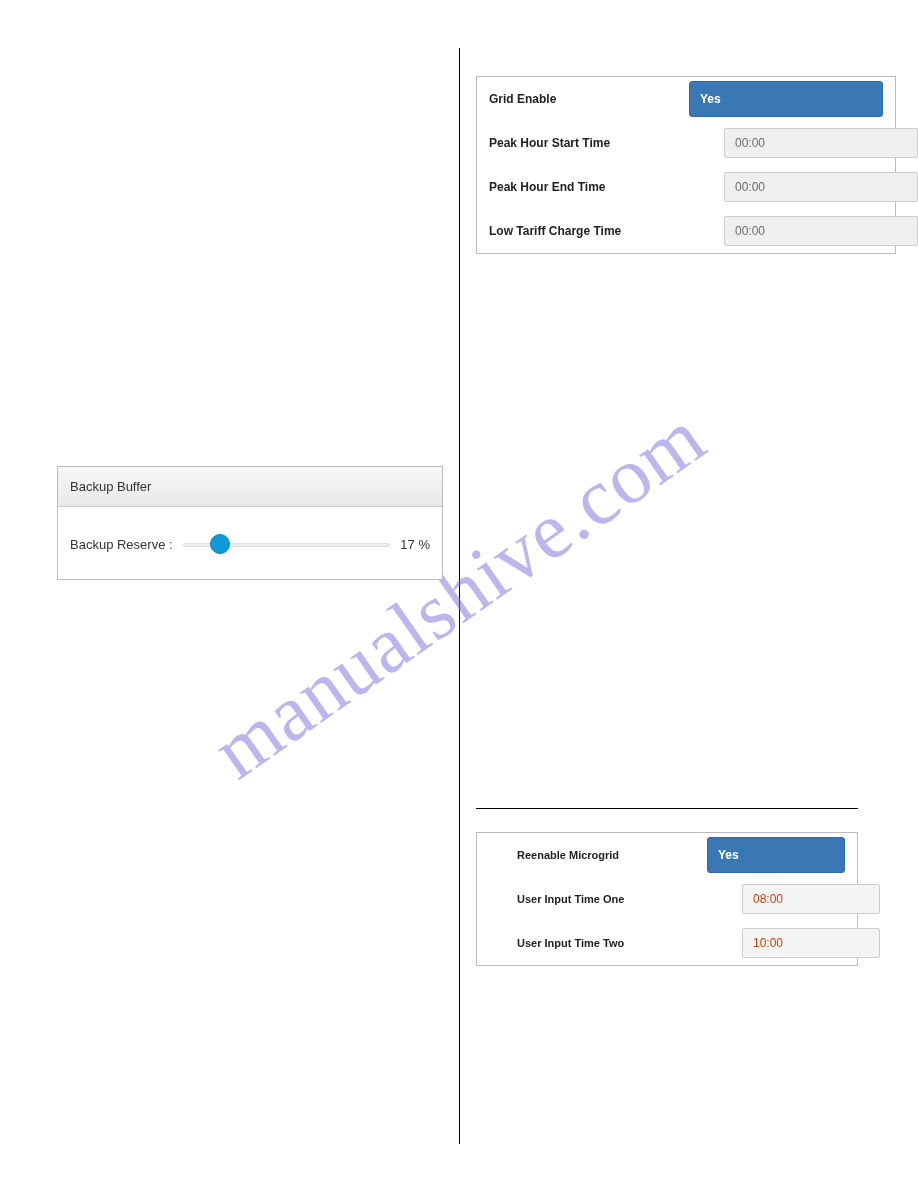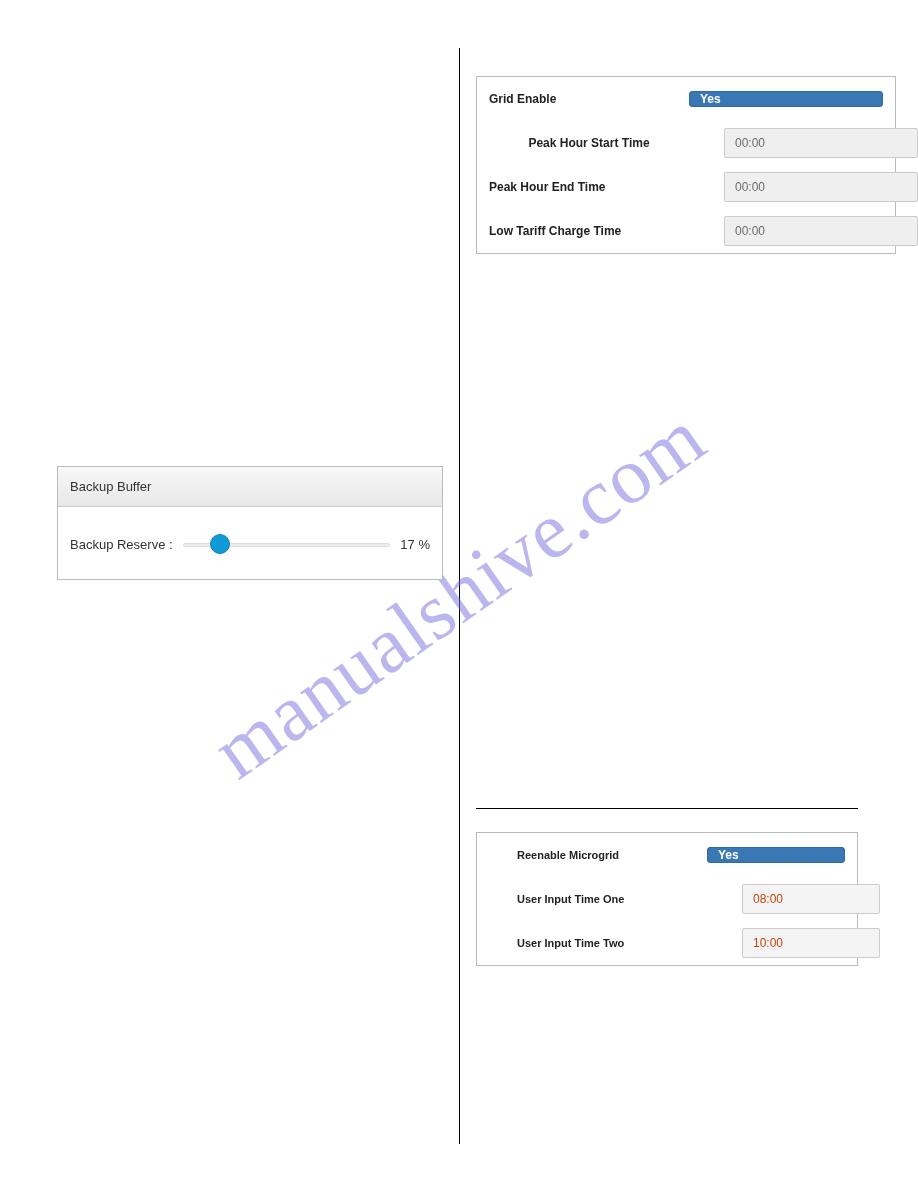--- a/index.html
+++ b/index.html
@@ -36,21 +36,21 @@
     padding: 0 12px;
   }
   .row-label {
     flex: 0 0 200px;
     font-size: 12px;
     color: #222;
   }
   .row-control { flex: 1; }
   .select-yes {
     width: 100%;
-    height: 16px;
+    height: 36px;
     background: #3a77b5;
     color: #fff;
     font-size: 12px;
     border: 1px solid #2f6aa6;
     border-radius: 3px;
     display: flex;
     align-items: center;
     padding: 0 10px;
     font-weight: bold;
   }
@@ -142,21 +142,21 @@
 <div class="wm">manualshive.com</div>
 
 <div id="panel-grid" class="panel panel-rows">
   <div class="row">
     <div class="row-label" style="font-weight:bold;">Grid Enable</div>
     <div class="row-control">
         <div class="select-yes">Yes</div>
       </div>
   </div>
   <div class="row">
-    <div class="row-label" style="font-weight:bold;text-align:center;">Peak Hour Start Time</div>
+    <div class="row-label" style="font-weight:bold;">Peak Hour Start Time</div>
     <div class="row-control">
         <div class="time-input">00:00</div>
       </div>
   </div>
   <div class="row">
     <div class="row-label" style="font-weight:bold;">Peak Hour End Time</div>
     <div class="row-control">
         <div class="time-input">00:00</div>
       </div>
   </div>

